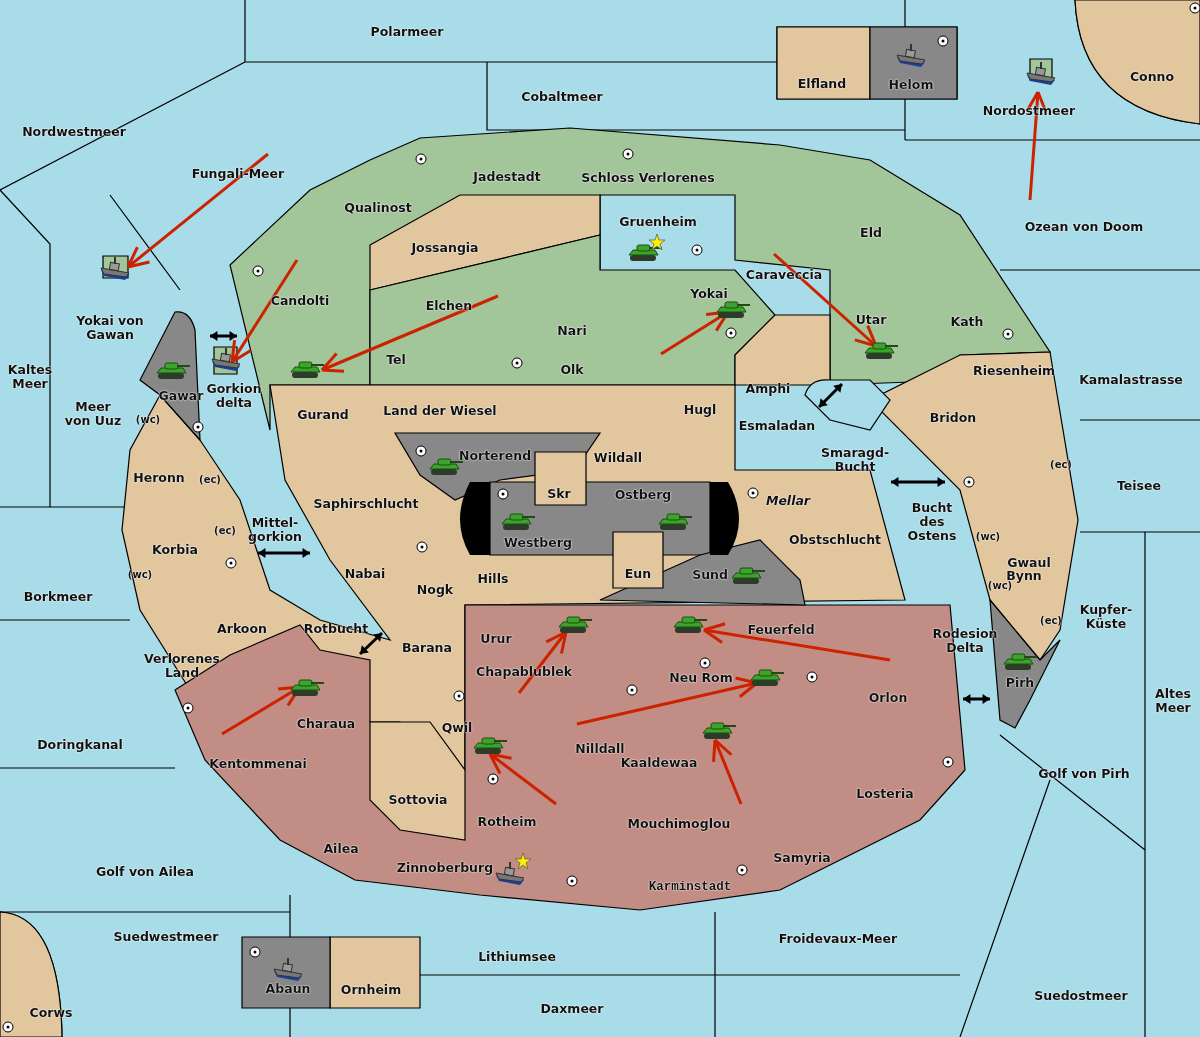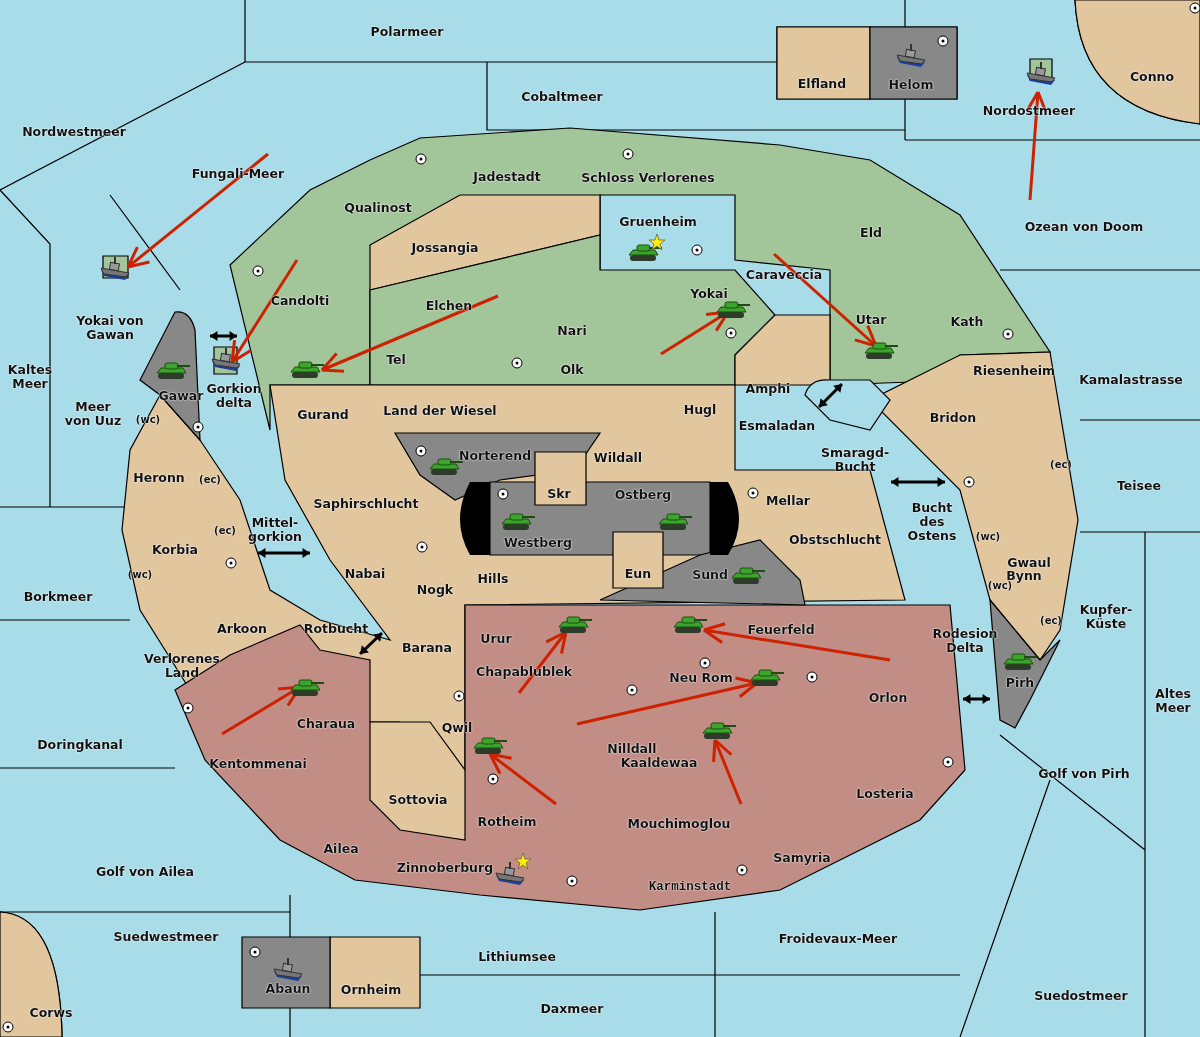--- a/index.html
+++ b/index.html
@@ -197,21 +197,21 @@
 von Uuz</div>
       <div class="lbl" style="left: 323px; top: 415px;">Gurand</div>
       <div class="lbl" style="left: 953px; top: 418px;">Bridon</div>
       <div class="lbl" style="left: 777px; top: 426px;">Esmaladan</div>
       <div class="lbl" style="left: 495px; top: 456px;">Norterend</div>
       <div class="lbl" style="left: 618px; top: 458px;">Wildall</div>
       <div class="lbl" style="left: 159px; top: 478px;">Heronn</div>
       <div class="lbl" style="left: 1139px; top: 486px;">Teisee</div>
       <div class="lbl" style="left: 559px; top: 494px;">Skr</div>
       <div class="lbl" style="left: 643px; top: 495px;">Ostberg</div>
-      <div class="lbl" style="left: 788px; top: 501px;">Mellar</div>
+      <div class="lbl" style="left: 788px; top: 501px; font-style: italic;">Mellar</div>
       <div class="lbl" style="left: 366px; top: 504px;">Saphirschlucht</div>
       <div class="lbl" style="left: 932px; top: 522px;">Bucht
 des
 Ostens</div>
       <div class="lbl" style="left: 275px; top: 530px;">Mittel-
 gorkion</div>
       <div class="lbl" style="left: 1024px; top: 535px; margin-top: 41px;">Bynn</div>
       <div class="lbl" style="left: 835px; top: 540px;">Obstschlucht</div>
       <div class="lbl" style="left: 538px; top: 543px;">Westberg</div>
       <div class="lbl" style="left: 175px; top: 550px;">Korbia</div>
@@ -235,21 +235,21 @@
 Land</div>
       <div class="lbl" style="left: 524px; top: 672px;">Chapablublek</div>
       <div class="lbl" style="left: 701px; top: 678px;">Neu Rom</div>
       <div class="lbl" style="left: 1020px; top: 683px;">Pirh</div>
       <div class="lbl" style="left: 1173px; top: 701px; text-align: center;">Altes
 Meer</div>
       <div class="lbl" style="left: 888px; top: 698px;">Orlon</div>
       <div class="lbl" style="left: 326px; top: 724px;">Charaua</div>
       <div class="lbl" style="left: 457px; top: 728px;">Qwil</div>
       <div class="lbl" style="left: 80px; top: 745px;">Doringkanal</div>
-      <div class="lbl" style="left: 608px; top: 749px; padding-left: 48px;">Nilldall</div>
+      <div class="lbl" style="left: 576px; top: 749px; padding-left: 48px;">Nilldall</div>
       <div class="lbl" style="left: 659px; top: 763px;">Kaaldewaa</div>
       <div class="lbl" style="left: 258px; top: 764px;">Kentommenai</div>
       <div class="lbl" style="left: 1084px; top: 774px;">Golf von Pirh</div>
       <div class="lbl" style="left: 885px; top: 794px;">Losteria</div>
       <div class="lbl" style="left: 418px; top: 800px;">Sottovia</div>
       <div class="lbl" style="left: 507px; top: 822px;">Rotheim</div>
       <div class="lbl" style="left: 679px; top: 824px;">Mouchimoglou</div>
       <div class="lbl" style="left: 341px; top: 849px;">Ailea</div>
       <div class="lbl" style="left: 802px; top: 858px;">Samyria</div>
       <div class="lbl" style="left: 445px; top: 868px;">Zinnoberburg</div>

